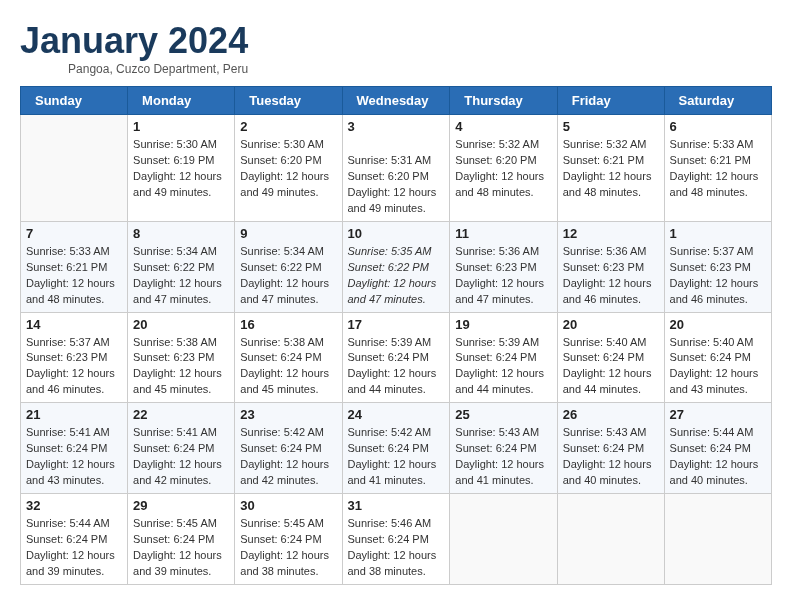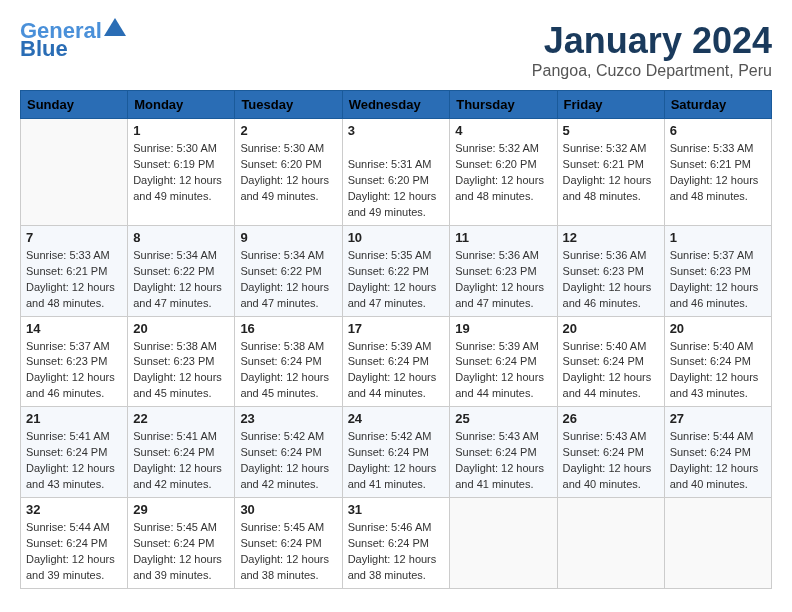--- a/index.html
+++ b/index.html
@@ -32,33 +32,33 @@
     }
     .title-section {
       text-align: right;
     }
     .month-title {
       font-size: 36px;
       font-weight: bold;
       color: #1a3a5c;
     }
     .subtitle {
-      font-size: 16px;
+      font-size: 12px;
       color: #555;
     }
     .calendar {
       width: 100%;
       border-collapse: collapse;
       font-size: 11px;
     }
     .calendar th {
       background-color: #2a6db5;
-      color: #000000;
+      color: #ffffff;
       text-align: left;
-      padding: 6px 6px;
+      padding: 6px 14px;
       font-size: 13px;
       font-weight: bold;
       border: 1px solid #1a5a9a;
     }
     .calendar td {
       border: 1px solid #ccc;
       vertical-align: top;
       padding: 4px 5px;
       height: 90px;
       width: 108px;
@@ -79,31 +79,20 @@
       line-height: 1.45;
     }
     .empty-cell {
       background: #f9f9f9 !important;
     }
   </style>
 </head>
 <body>
 
 <div class="header">
-  <div class="logo">
-    <div style="display:flex; align-items:center;">
-      <span class="logo-text">
-        <span>General</span>
-      </span>
-      <svg width="22" height="18" viewBox="0 0 22 18" style="margin-left:2px; margin-top:-8px;">
-        <polygon points="0,18 11,0 22,18" fill="#2a6db5"></polygon>
-      </svg>
-    </div>
-    <span class="logo-text" style="color:#2a6db5; font-size:22px; font-weight:bold; margin-top:-4px;">Blue</span>
-  </div>
   <div class="title-section">
     <div class="month-title">January 2024</div>
     <div class="subtitle">Pangoa, Cuzco Department, Peru</div>
   </div>
 </div>
 
 <table class="calendar">
   <thead>
     <tr>
       <th>Sunday</th>
@@ -178,21 +167,21 @@
         </td>
         <td>
           <div class="day-number">9</div>
           <div class="day-info" style="white-space: pre-line;">Sunrise: 5:34 AM
 Sunset: 6:22 PM
 Daylight: 12 hours
 and 47 minutes.</div>
         </td>
         <td>
           <div class="day-number">10</div>
-          <div class="day-info" style="white-space: pre-line;">Sunrise: 5:35 AM
+          <div class="day-info" style="white-space: pre-line; font-style: italic;">Sunrise: 5:35 AM
 Sunset: 6:22 PM
 Daylight: 12 hours
 and 47 minutes.</div>
         </td>
         <td>
           <div class="day-number">11</div>
           <div class="day-info" style="white-space: pre-line;">Sunrise: 5:36 AM
 Sunset: 6:23 PM
 Daylight: 12 hours
 and 47 minutes.</div>

